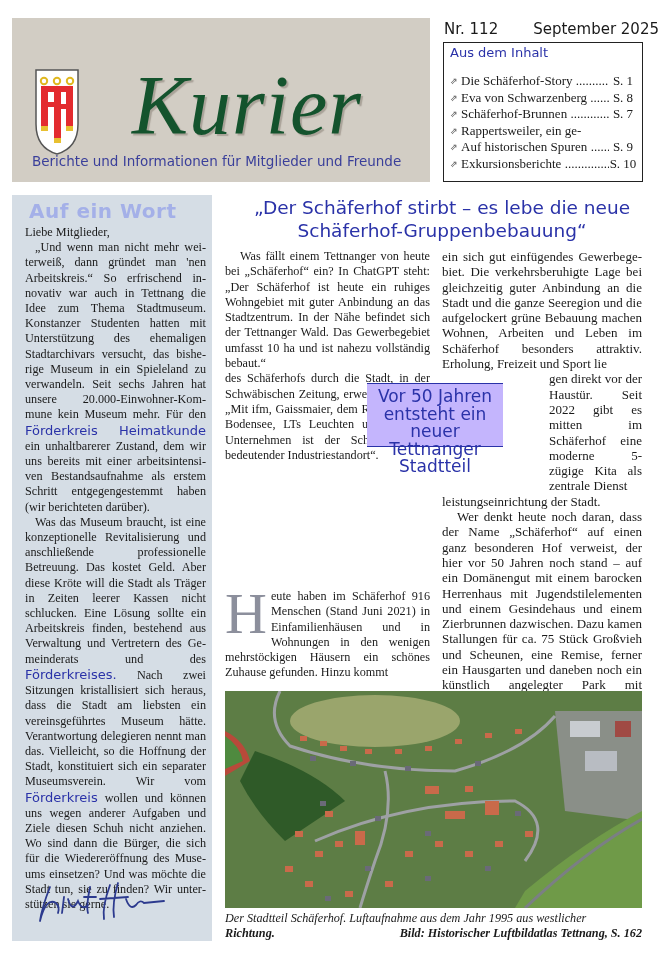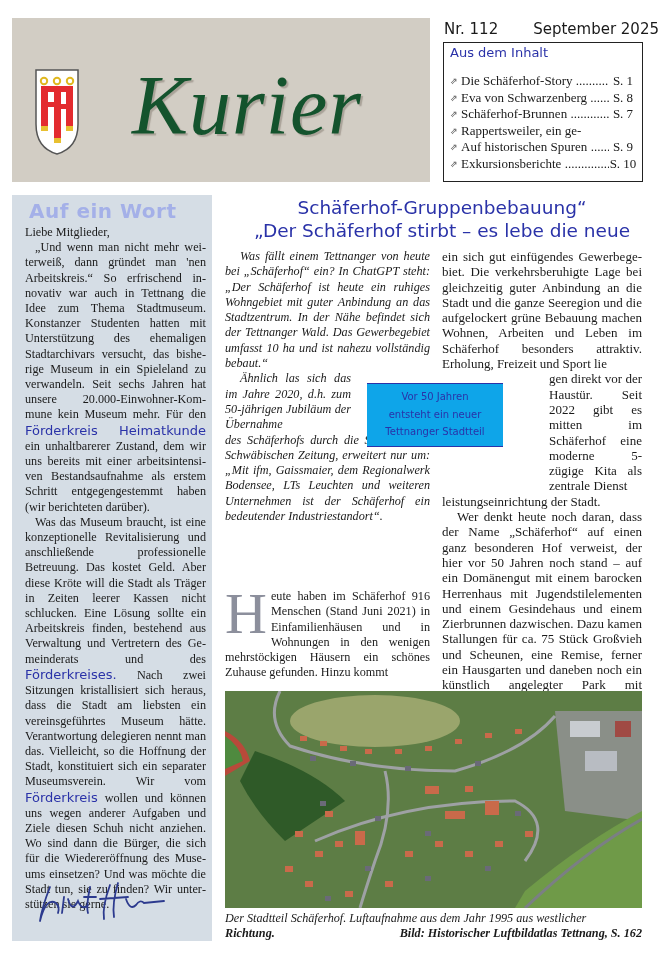--- a/index.html
+++ b/index.html
@@ -69,29 +69,29 @@
     .headline {
       position: absolute; left: 222px; top: 196px; width: 440px; text-align: center;
       font-family: "DejaVu Sans", sans-serif; font-size: 18.5px; line-height: 23px; color: #2a32a8;
     }
 
     
     .col-mid {
       position: absolute; left: 225px; top: 249px; width: 205px;
       font-size: 12.2px; line-height: 15.3px; text-align: justify;
     }
-    .italic { font-style: italic; }
+    .italic { }
     .col-mid p.ind { text-indent: 15px; }
     .narrow { width: 126px; }
 
     .pullquote {
       position: absolute; left: 367px; top: 383px; width: 136px; height: 64px;
       border-top: 1.5px solid #2a32a8; border-bottom: 1.5px solid #2a32a8;
-      background: #0ea5e9; text-align: center; padding-top: 4px;
-      font-family: "DejaVu Sans", sans-serif; font-size: 10px; line-height: 17.5px; color: #2a32a8;
+      background: #c4b5fd; text-align: center; padding-top: 4px;
+      font-family: "DejaVu Sans", sans-serif; font-size: 17px; line-height: 17.5px; color: #2a32a8;
     }
 
     .col-mid2 {
       position: absolute; left: 225px; top: 589px; width: 205px;
       font-size: 12.2px; line-height: 15.3px; text-align: justify;
     }
     .dropcap {
       float: left; font-size: 58px; line-height: 46px; color: #8c8f9c;
       margin: 2px 4px 0 0; height: 46px; font-family: "Liberation Serif", serif;
     }
@@ -128,20 +128,21 @@
     <rect x="7" y="24" width="7" height="34" fill="#e32b2f"></rect>
     <rect x="14" y="34" width="6" height="5" fill="#e32b2f"></rect>
     <rect x="20" y="24" width="7" height="46" fill="#e32b2f"></rect>
     <rect x="32" y="24" width="7" height="34" fill="#e32b2f"></rect>
     <rect x="27" y="36" width="5" height="5" fill="#e32b2f"></rect>
     <rect x="7" y="58" width="7" height="5" fill="#e8c030"></rect>
     <rect x="32" y="58" width="7" height="5" fill="#e8c030"></rect>
     <rect x="20" y="70" width="7" height="5" fill="#e8c030"></rect>
   </svg>
   <div class="kurier">Kurier</div>
+  <div class="tagline">Berichte und Informationen für Mitglieder und Freunde</div>
 </div>
 
 <div class="issue-line">
   <span>Nr. 112</span>
   <span>September 2025</span>
 </div>
 <div class="toc">
   <div class="toc-title">Aus dem Inhalt</div>
   <div class="toc-item">
     <span class="arrow">⇗</span>
@@ -181,27 +182,26 @@
     <p class="ind"><span>„Und wenn man nicht mehr wei­terweiß, dann gründet man 'nen Arbeitskreis.“ So erfrischend in­novativ war auch in Tettnang die Idee zum Thema Stadtmuseum. Konstanzer Studenten hatten mit Unterstützung des ehemaligen Stadtarchivars versucht, das bishe­rige Museum in ein Spieleland zu verwandeln. Seit sechs Jahren hat unsere 20.000-Einwohner-Kom­mune kein Museum mehr. Für den </span><span class="hl">Förderkreis Heimatkunde</span><span> ein un­haltbarerer Zustand, dem wir uns bereits mit einer arbeitsintensi­ven Bestandsaufnahme als erstem Schritt entgegengestemmt haben (wir berichteten darüber).</span></p>
     <p class="ind"><span>Was das Museum braucht, ist eine konzeptionelle Revitalisierung und anschließende professionelle Betreuung. Das kostet Geld. Aber diese Kröte will die Stadt als Trä­ger in Zeiten leerer Kassen nicht schlucken. Eine Lösung sollte ein Arbeitskreis finden, bestehend aus Verwaltung und Vertretern des Ge­meinderats und des </span><span class="hl">Förderkreises.</span><span> Nach zwei Sitzungen kristallisiert sich heraus, dass die Stadt am liebs­ten ein vereinsgeführtes Museum hätte. Verantwortung delegieren nennt man das. Vielleicht, so die Hoffnung der Stadt, konstituiert sich ein separater Museumsverein. Wir vom </span><span class="hl">Förderkreis</span><span> wollen und können uns wegen anderer Aufgaben und Ziele diesen Schuh nicht anziehen. Wo sind dann die Bürger, die sich für die Wiedereröffnung des Muse­ums einsetzen? Und was möchte die Stadt tun, sie zu finden? Wir unter­stützen sie gerne.</span></p>
   </div>
   <svg class="signature" viewBox="0 0 140 50">
     <path d="M18 10 Q10 30 8 44 M8 44 Q14 20 24 26 Q28 30 26 36 M32 20 L30 36 M36 22 Q40 36 46 24 Q50 34 56 28 M58 10 Q54 30 56 36 M52 20 L64 20" fill="none" stroke="#2c3a8e" stroke-width="1.8" stroke-linecap="round"></path>
     <path d="M78 8 Q70 30 72 42 M86 6 Q80 26 82 40 M68 22 L96 20 M94 22 Q98 34 104 28 Q108 22 112 26 L132 24" fill="none" stroke="#2c3a8e" stroke-width="1.8" stroke-linecap="round"></path>
   </svg>
 </div>
 
 <div class="headline">
+  <div>„Der Schäferhof stirbt – es lebe die neue</div>
   <div>Schäferhof-Gruppenbebauung“</div>
-  <div>„Der Schäferhof stirbt – es lebe die neue</div>
 </div>
 
 <div class="col-mid">
   <p class="ind italic">Was fällt einem Tettnanger von heute bei „Schäferhof“ ein? In ChatGPT steht: „Der Schäferhof ist heute ein ruhiges Wohngebiet mit guter Anbindung an das Stadtzent­rum. In der Nähe befindet sich der Tettnanger Wald. Das Gewerbege­biet umfasst 10 ha und ist nahezu vollständig bebaut.“</p>
-  <p class="ind italic narrow">Ähnlich las sich das im Jahre 2020, d.h. zum 50-jährigen Jubi­läum der Übernahme</p>
   <p class="italic">des Schäferhofs durch die Stadt, in der Schwäbischen Zeitung, erwei­tert nur um: „Mit ifm, Gaissmaier, dem Regionalwerk Bodensee, LTs Leuchten und weiteren Unterneh­men ist der Schäferhof ein bedeu­tender Industriestandort“.</p>
 </div>
 
 <div class="pullquote">
   <div>Vor 50 Jahren</div>
   <div>entsteht ein neuer</div>
   <div>Tettnanger Stadtteil</div>
 </div>
 
 <div class="col-mid2">

